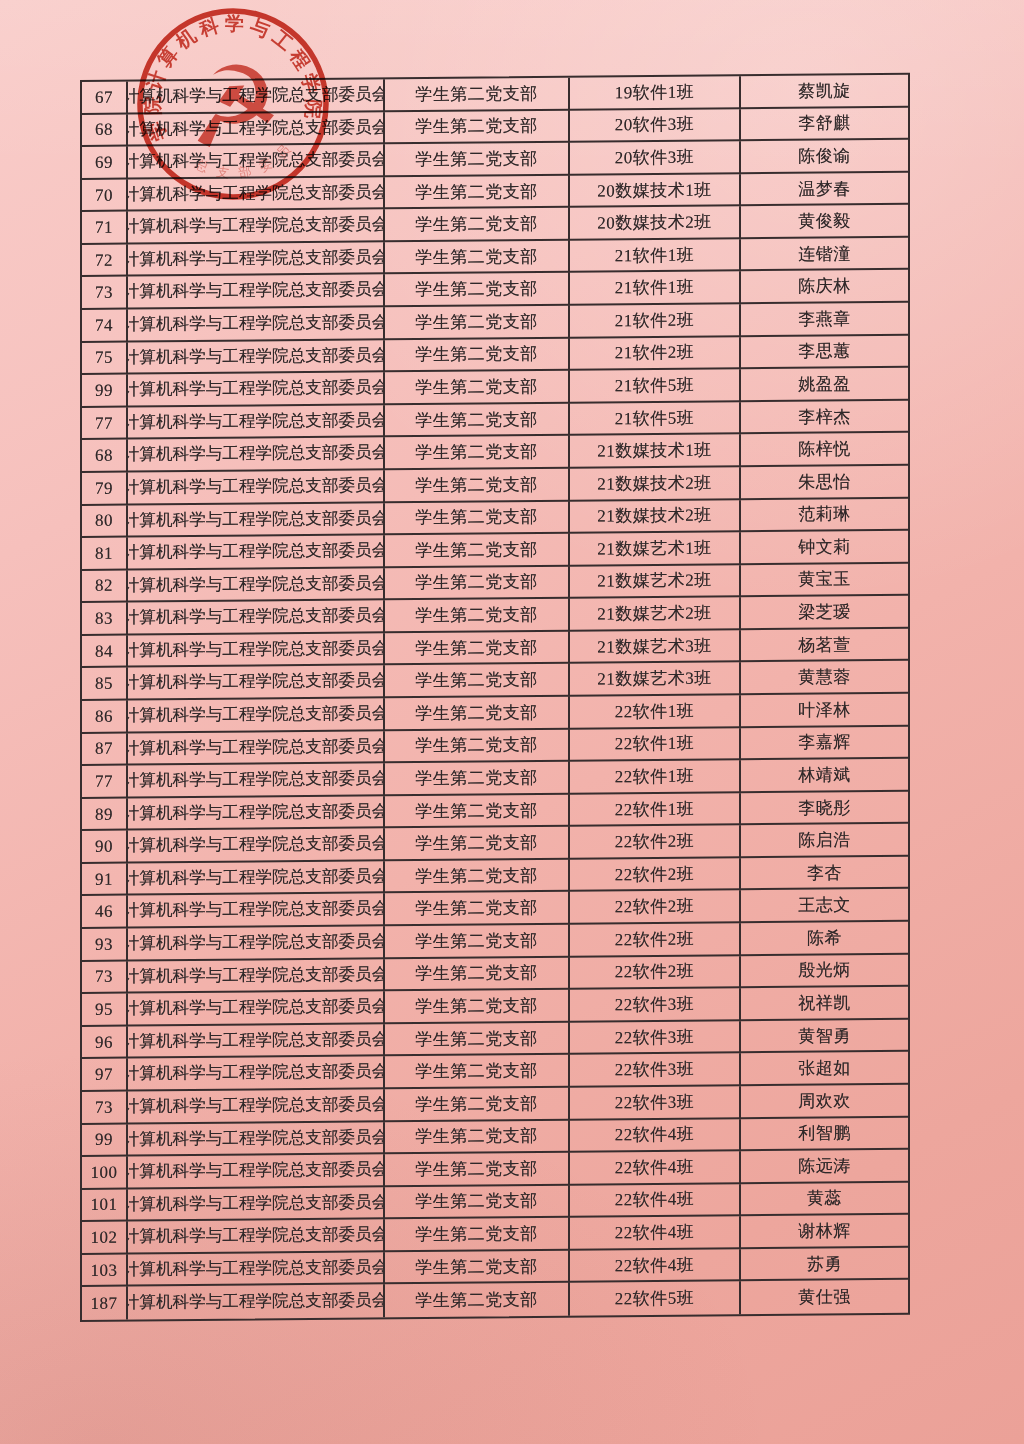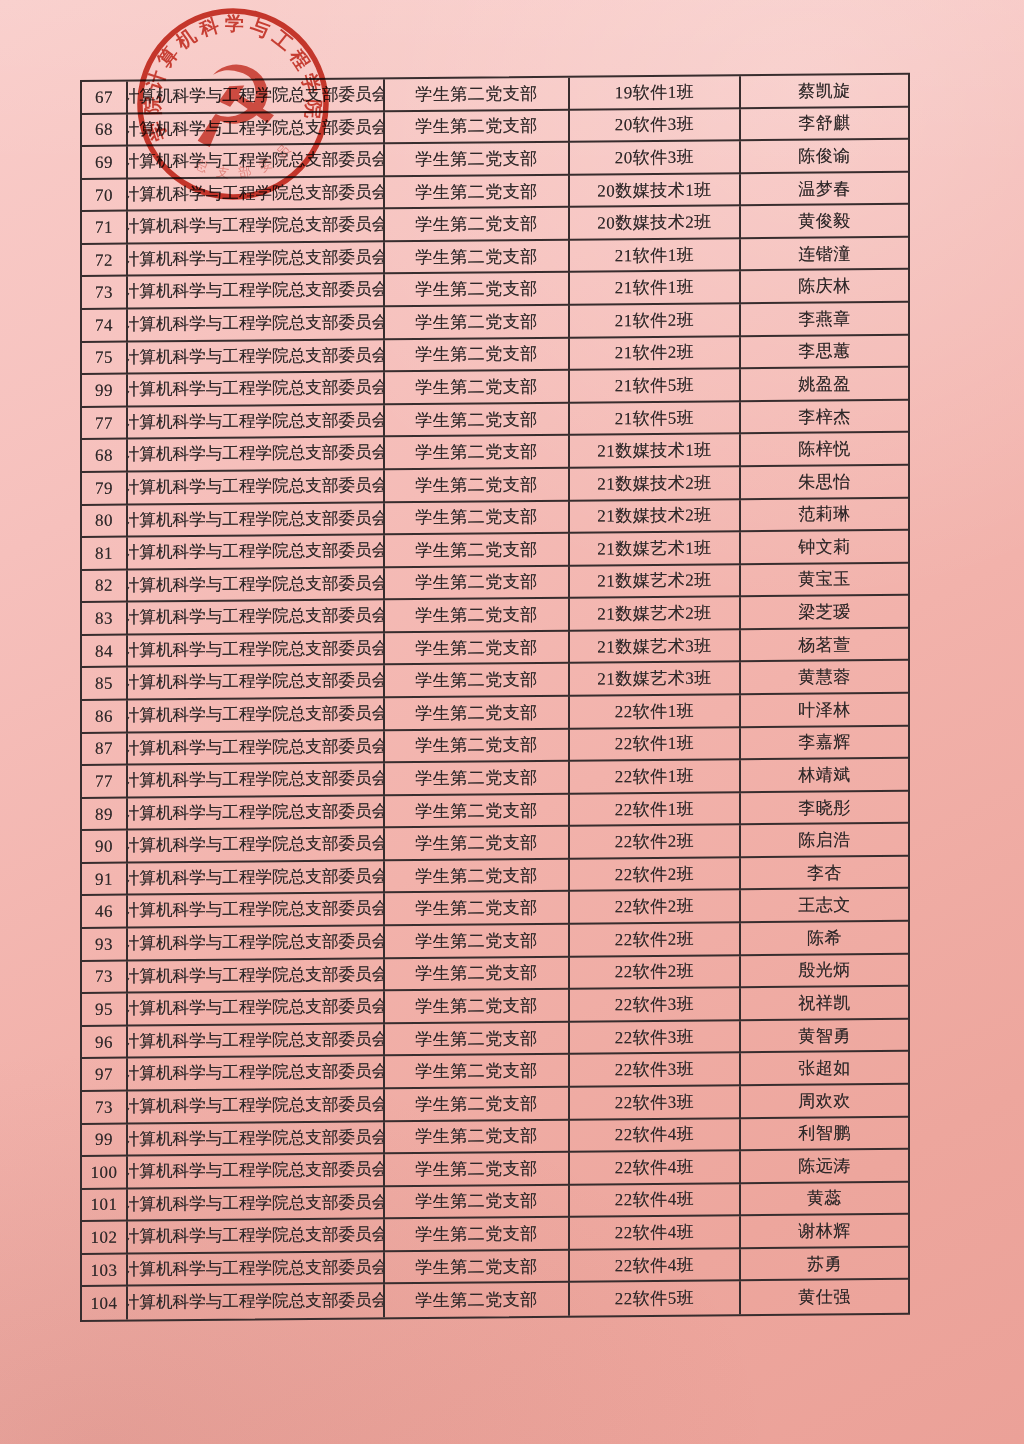--- a/index.html
+++ b/index.html
@@ -416,21 +416,21 @@
     <div class="cell c-no">103</div>
     <div class="cell c-org">
         <span>计算机科学与工程学院总支部委员会</span>
       </div>
     <div class="cell c-branch">学生第二党支部</div>
     <div class="cell c-class">22软件4班</div>
     <div class="cell c-name">苏勇</div>
   </div>
 
   <div class="row">
-    <div class="cell c-no">104</div>
+    <div class="cell c-no">187</div>
     <div class="cell c-org">
         <span>计算机科学与工程学院总支部委员会</span>
       </div>
     <div class="cell c-branch">学生第二党支部</div>
     <div class="cell c-class">22软件5班</div>
     <div class="cell c-name">黄仕强</div>
   </div>
 </div>
 
 <svg class="stamp" viewBox="-111 -111 222 222" aria-hidden="true">

